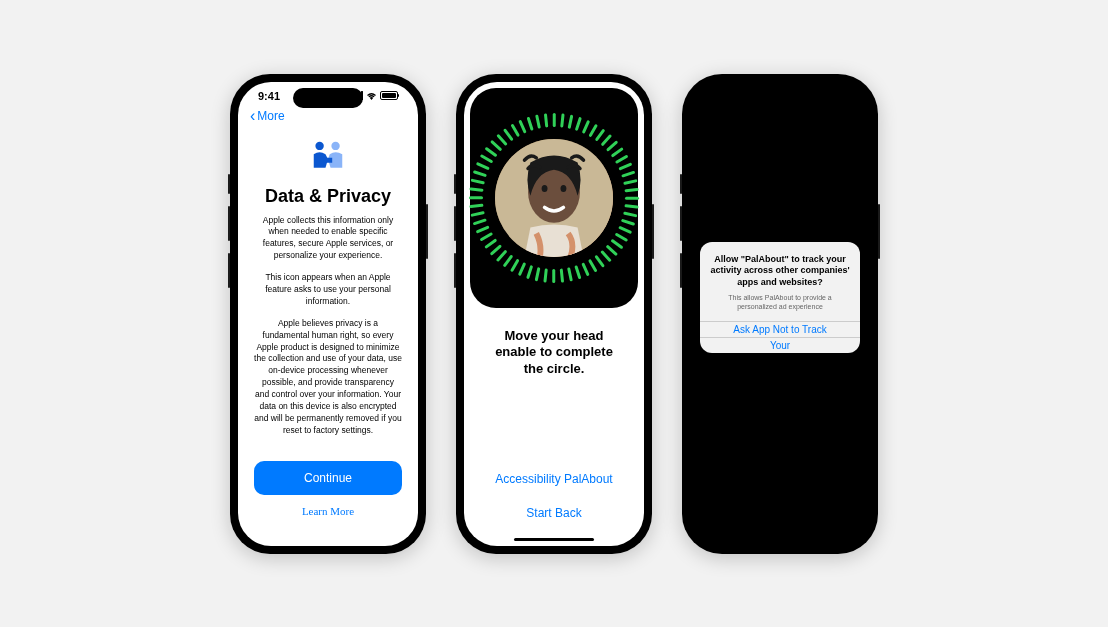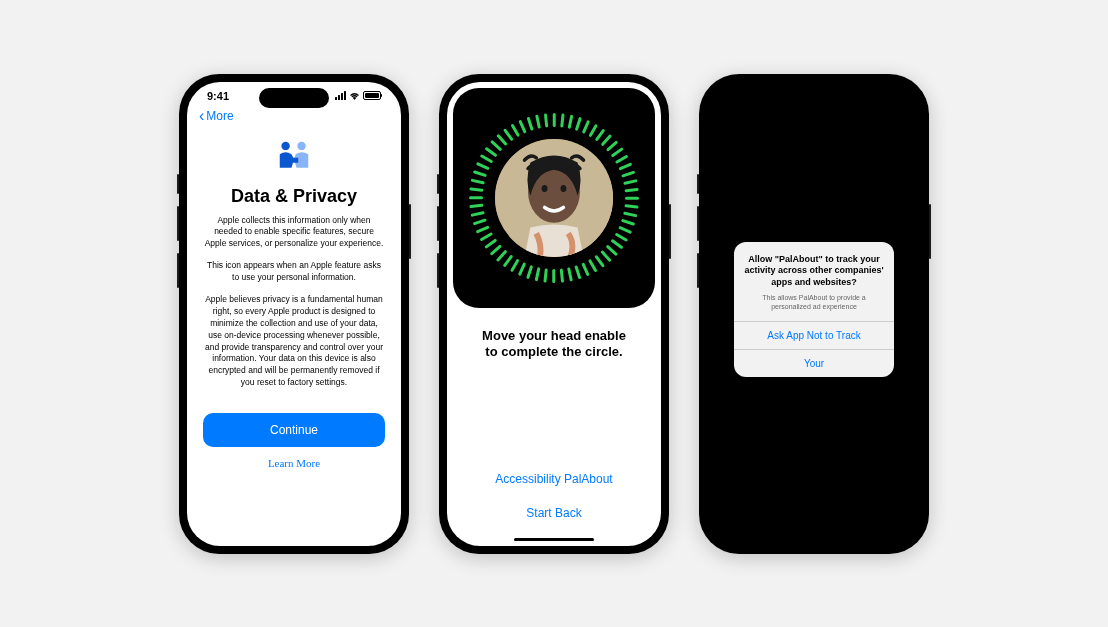--- a/index.html
+++ b/index.html
@@ -11,21 +11,21 @@
     body {
       background: #f2f2f2;
       width: 1108px;
       height: 627px;
       display: flex;
       align-items: center;
       justify-content: center;
       gap: 30px;
     }
     .phone {
-      width: 230px;
+      width: 196px;
       height: 480px;
       background: #000;
       border-radius: 40px;
       padding: 8px;
       position: relative;
       box-shadow: 0 4px 20px rgba(0,0,0,0.2);
     }
     .phone-buttons-left {
       position: absolute;
       left: -2px;
@@ -269,21 +269,21 @@
       line-height: 1.3;
       margin-bottom: 4px;
     }
     .dialog-subtitle {
       font-size: 7px;
       color: #666;
       line-height: 1.3;
     }
     .dialog-btn {
       border-top: 0.5px solid #ccc;
-      padding: 8px;
+      padding: 2px;
       color: #007aff;
       font-size: 10px;
       text-align: center;
     }
   </style>
 </head>
 <body>
 
 <div class="phone">
   <div class="phone-buttons-left">

